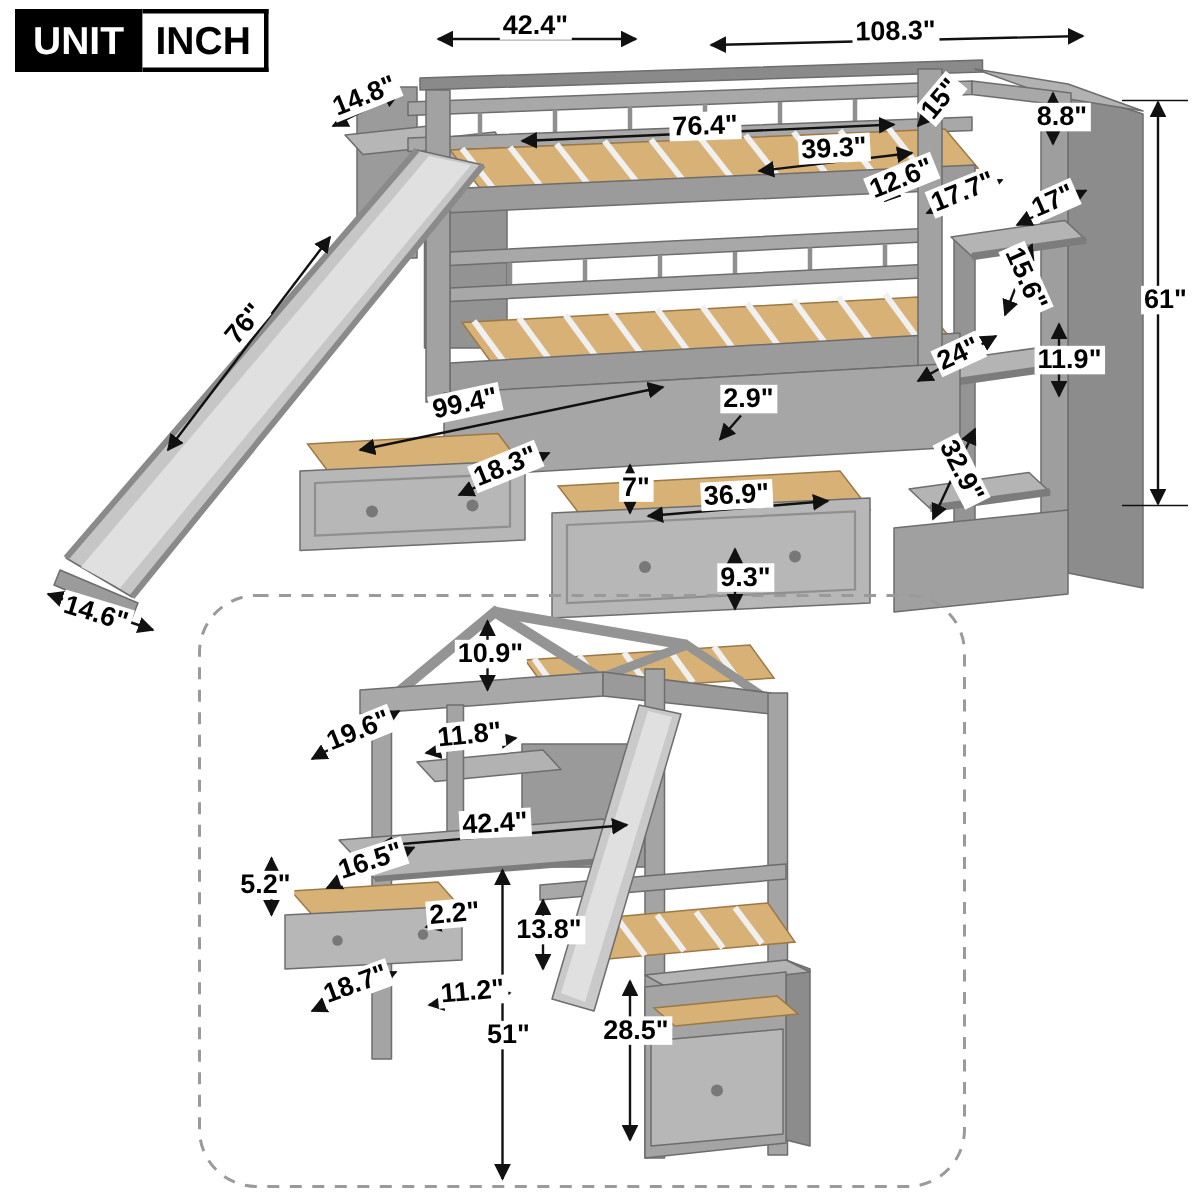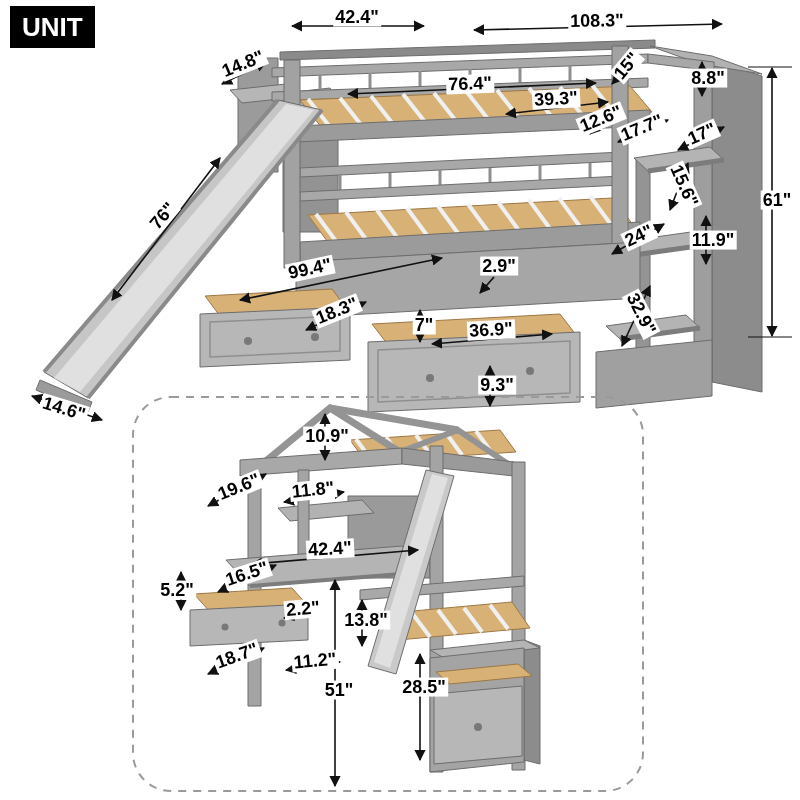--- a/index.html
+++ b/index.html
@@ -226,20 +226,21 @@
     <line x1="362" y1="600" x2="362" y2="646"></line>
     <line x1="208" y1="674" x2="264" y2="648"></line>
     <line x1="286" y1="670" x2="340" y2="662"></line>
     <line x1="335" y1="580" x2="335" y2="786"></line>
     <line x1="420" y1="654" x2="420" y2="760"></line>
   </g>
 </svg>
 
 <div class="badge">
   <span class="badge-unit">UNIT</span>
+  <span class="badge-inch">INCH</span>
 </div>
 
 <div class="dim" style="left:357px;top:17px">42.4"</div>
 <div class="dim" style="left:597px;top:21px;--r:-1deg">108.3"</div>
 <div class="dim" style="left:243px;top:64px;--r:-22deg">14.8"</div>
 <div class="dim" style="left:470px;top:84px;--r:-2deg">76.4"</div>
 <div class="dim" style="left:627px;top:66px;--r:-50deg">15"</div>
 <div class="dim" style="left:708px;top:78px">8.8"</div>
 <div class="dim" style="left:556px;top:99px;--r:-3deg">39.3"</div>
 <div class="dim" style="left:601px;top:119px;--r:-22deg">12.6"</div>

